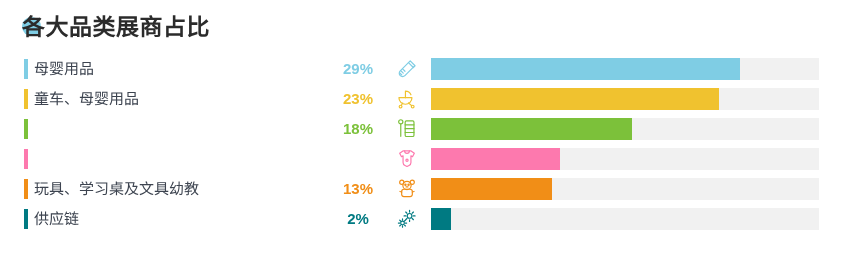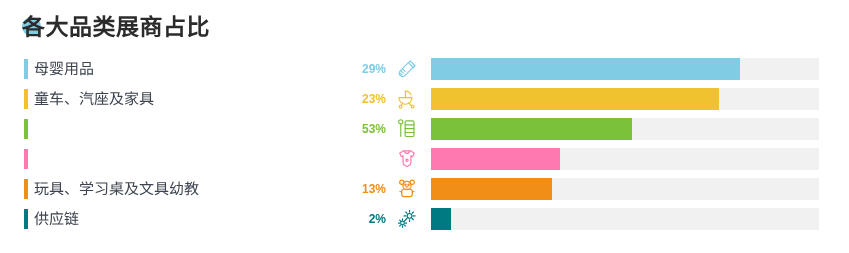--- a/index.html
+++ b/index.html
@@ -84,22 +84,22 @@
     white-space: nowrap;
   }
 
   .pct {
     position: absolute;
     left: 330px;
     width: 56px;
     top: 0;
     height: 30px;
     line-height: 30px;
-    text-align: right;
-    font-size: 12px;
+    text-align: center;
+    font-size: 15px;
     font-weight: bold;
     white-space: nowrap;
   }
 
   .row-icon {
     position: absolute;
     left: 394px;
     top: 3px;
     width: 26px;
     height: 24px;
@@ -147,40 +147,40 @@
               <path d="M7.2 11.9l2.6 2.6M5.6 14.2l2.3 2.3M4.4 16.6l1.9 1.9"></path>
             </g>
           </svg>
         </span>
         <div class="track" style="background: rgb(241, 241, 241);">
           <div class="fill" style="background: rgb(127, 205, 228); width: 79.6%;"></div>
         </div>
       </div>
       <div class="row">
         <span class="accent" style="background: rgb(240, 194, 47);"></span>
-        <span class="cat-label">童车、汽座及家具</span>
+        <span class="cat-label">童车、母婴用品</span>
         <span class="pct" style="color: rgb(240, 194, 47);">23%</span>
         <span class="row-icon">
           <svg width="22" height="22" viewBox="0 0 24 24">
             <g fill="none" stroke="#f0c22f" stroke-width="1.3" stroke-linecap="round" stroke-linejoin="round">
               <path d="M3.2 10.6h14.2a7.1 7.1 0 0 1-7.1 7.1 7.1 7.1 0 0 1-7.1-7.1z"></path>
               <path d="M10.3 10.6V3.4a6.6 6.6 0 0 1 6 4"></path>
               <path d="M13.6 16.2l3.6 3.1M7.3 16.4l-1.6 2.7"></path>
               <circle cx="5" cy="20.3" r="1.5"></circle>
               <circle cx="18.2" cy="20.3" r="1.5"></circle>
             </g>
           </svg>
         </span>
         <div class="track" style="background: rgb(241, 241, 241);">
           <div class="fill" style="background: rgb(240, 194, 47); width: 74.2%;"></div>
         </div>
       </div>
       <div class="row">
         <span class="accent" style="background: rgb(124, 193, 58);"></span>
-        <span class="pct" style="color: rgb(124, 193, 58);">53%</span>
+        <span class="pct" style="color: rgb(124, 193, 58);">18%</span>
         <span class="row-icon">
           <svg width="22" height="22" viewBox="0 0 24 24">
             <g fill="none" stroke="#7cc13a" stroke-width="1.3" stroke-linecap="round" stroke-linejoin="round">
               <circle cx="5.2" cy="4.2" r="2.3"></circle>
               <path d="M5.2 6.6v13.4"></path>
               <rect x="10" y="3.2" width="9.6" height="17" rx="1.4"></rect>
               <path d="M10 7.4h9.6M10 11.6h9.6M10 15.8h9.6"></path>
             </g>
           </svg>
         </span>

